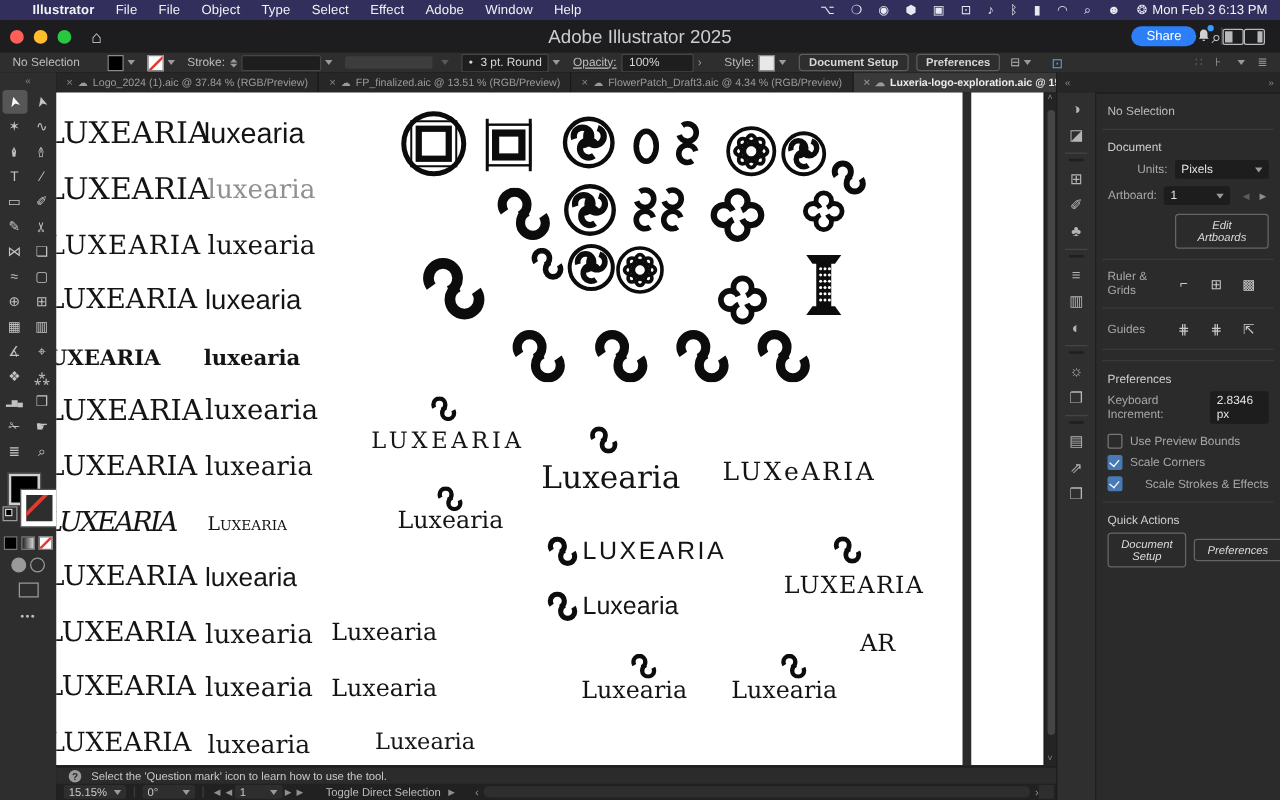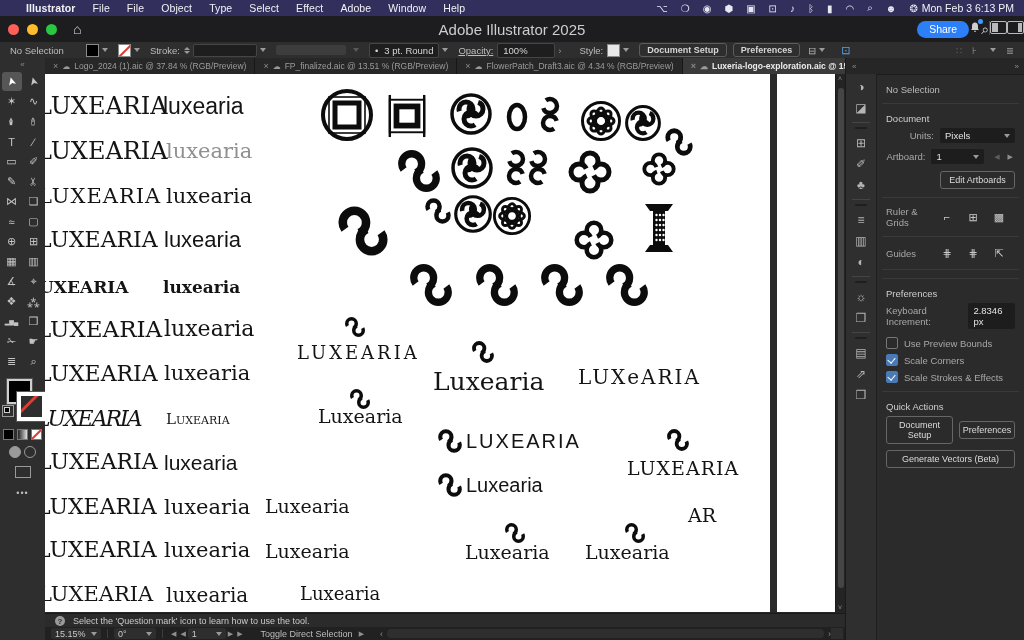--- a/index.html
+++ b/index.html
@@ -11,21 +11,21 @@
   .menu-item{margin-right:17px;letter-spacing:.1px;}
   .menu-item.app{font-weight:700;}
   #menu-status{margin-left:auto;display:flex;align-items:center;gap:13px;font-size:10px;color:#e8e8f0;}
   #menu-time{margin:0 10px 0 4px;font-size:10.5px;white-space:nowrap;}
   
   #titlebar{position:absolute;left:0;top:16px;width:1024px;height:26px;background:#1d1d20;border-bottom:1px solid #111;
     display:flex;align-items:center;color:#cfcfcf;}
   .tl{width:11px;height:11px;border-radius:50%;margin-left:8px;}
   #title-home{color:#d8d8d8;font-size:14px;margin-left:16px;}
   #title-text{position:absolute;left:0;right:0;text-align:center;font-size:15px;color:#cdcdcd;}
-  #title-right{margin-left:auto;display:flex;gap:0;z-index:2;}
+  #title-right{margin-left:auto;display:flex;align-items:center;gap:0;margin-right:12px;z-index:2;}
   #share-btn{background:#2d7ff9;color:#fff;font-size:10.5px;padding:2px 12px;border-radius:10px;}
   .tb-icon{color:#d0d0d0;font-size:12px;position:relative;}
   #bell-dot{position:absolute;right:-2px;top:-2px;width:5px;height:5px;border-radius:50%;background:#3b9cff;}
   .ws-icon{width:15px;height:11px;border:1px solid #b9b9b9;border-radius:2px;position:relative;}
   .ws-icon.half:before{content:"";position:absolute;left:1px;top:1px;bottom:1px;width:6px;background:#b9b9b9;}
   .ws-icon.panel:before{content:"";position:absolute;right:1px;top:1px;bottom:1px;width:4px;background:#b9b9b9;}
   
   #controlbar{position:absolute;left:0;top:42px;width:1024px;height:16px;background:#2e2e2e;border-bottom:1px solid #191919;
     display:flex;align-items:center;font-size:9.5px;color:#c8c8c8;}
   #no-selection{margin:0 22px 0 10px;color:#bdbdbd;}
@@ -104,21 +104,21 @@
   .strip-handle{width:12px;height:2px;background:#1f1f1f;border-radius:1px;margin:2px 0 3px;}
   #panel{position:absolute;left:30px;top:16px;right:0;bottom:0;font-size:9.5px;color:#bdbdbd;}
   #panel-tabs{display:flex;height:22px;background:#262626;border-bottom:1px solid #1c1c1c;}
   .ptab{padding:0 10px;display:flex;align-items:center;font-size:10px;color:#9a9a9a;}
   .ptab.active{background:#323232;color:#ececec;font-weight:700;}
   .prow{display:flex;align-items:center;padding:0 10px;}
   .phead{color:#cfcfcf;margin:9px 10px 4px;font-size:9.5px;}
   .pdiv{height:1px;background:#3a3a3a;margin:8px 6px 0;}
   .plabel{color:#a8a8a8;}
   .pfield{background:#1d1d1d;border-radius:2px;color:#e2e2e2;padding:2px 5px;display:flex;align-items:center;}
-  .pbtn{border:1px solid #666;border-radius:3px;color:#dcdcdc;text-align:center;padding:3px 0;font-size:9px;}
+  .pbtn{border:1px solid #666;border-radius:3px;color:#dcdcdc;text-align:center;padding:3px 10px;font-size:9px;font-style:italic;}
   .picon{width:20px;height:16px;display:flex;align-items:center;justify-content:center;color:#c9c9c9;font-size:11px;border-radius:2px;margin-right:6px;}
   .picon.pressed{background:#171717;}
   .checkbox{width:10px;height:10px;border:1px solid #777;border-radius:2px;margin-right:6px;position:relative;background:transparent;}
   .checkbox.on{background:#4a7ab5;border-color:#4a7ab5;}
   .checkbox.on:before{content:"";position:absolute;left:2px;top:1px;width:4px;height:6px;border-right:1.5px solid #fff;border-bottom:1.5px solid #fff;transform:rotate(40deg);}
 </style>
 </head>
 <body>
 
 <svg width="0" height="0" style="position:absolute" aria-hidden="true">
@@ -709,28 +709,25 @@
     </div>
     <div id="panel-checks" style="margin-top:8px;">
         <div class="prow" style="margin-top: 5px;">
           <span class="checkbox"></span>
           <span class="plabel">Use Preview Bounds</span>
         </div>
         <div class="prow" style="margin-top: 5px;">
           <span class="checkbox on"></span>
           <span class="plabel">Scale Corners</span>
         </div>
-        <div class="prow" style="margin-top: 5px;">
+        <div class="prow" style="margin-top: 5px; justify-content: space-between;">
           <span class="checkbox on"></span>
           <span class="plabel">Scale Strokes &amp; Effects</span>
         </div>
       </div>
     <div class="pdiv"></div>
     <div class="phead">Quick Actions</div>
     <div class="prow" style="gap:6px;margin-top:2px;">
       <span class="pbtn" style="flex:1.2;">Document Setup</span>
       <span class="pbtn" style="flex:1;">Preferences</span>
     </div>
-    <div class="prow" style="margin-top:6px;">
-      <span class="pbtn" style="flex:1;">Generate Vectors (Beta)</span>
-    </div>
   </div>
 </div>
 
 </body></html>

